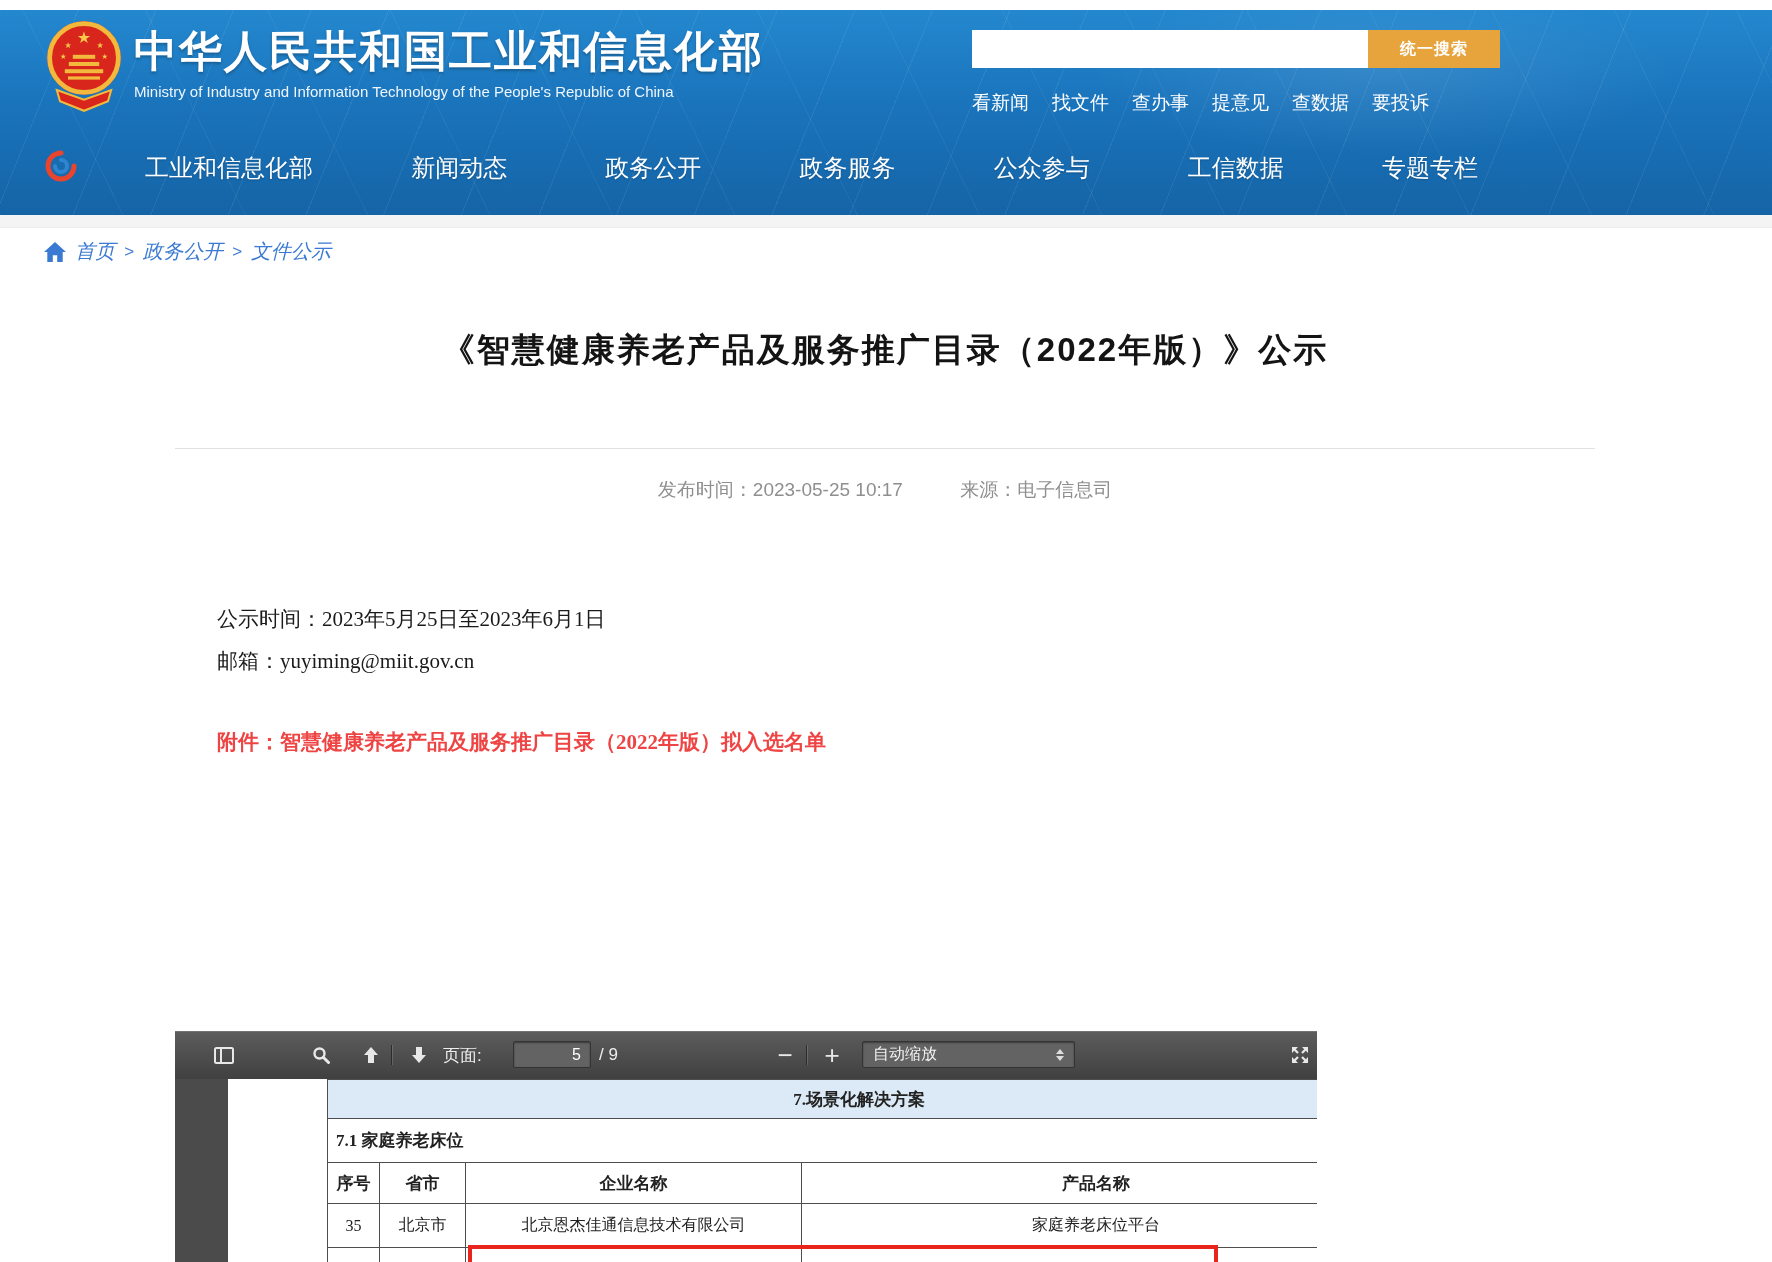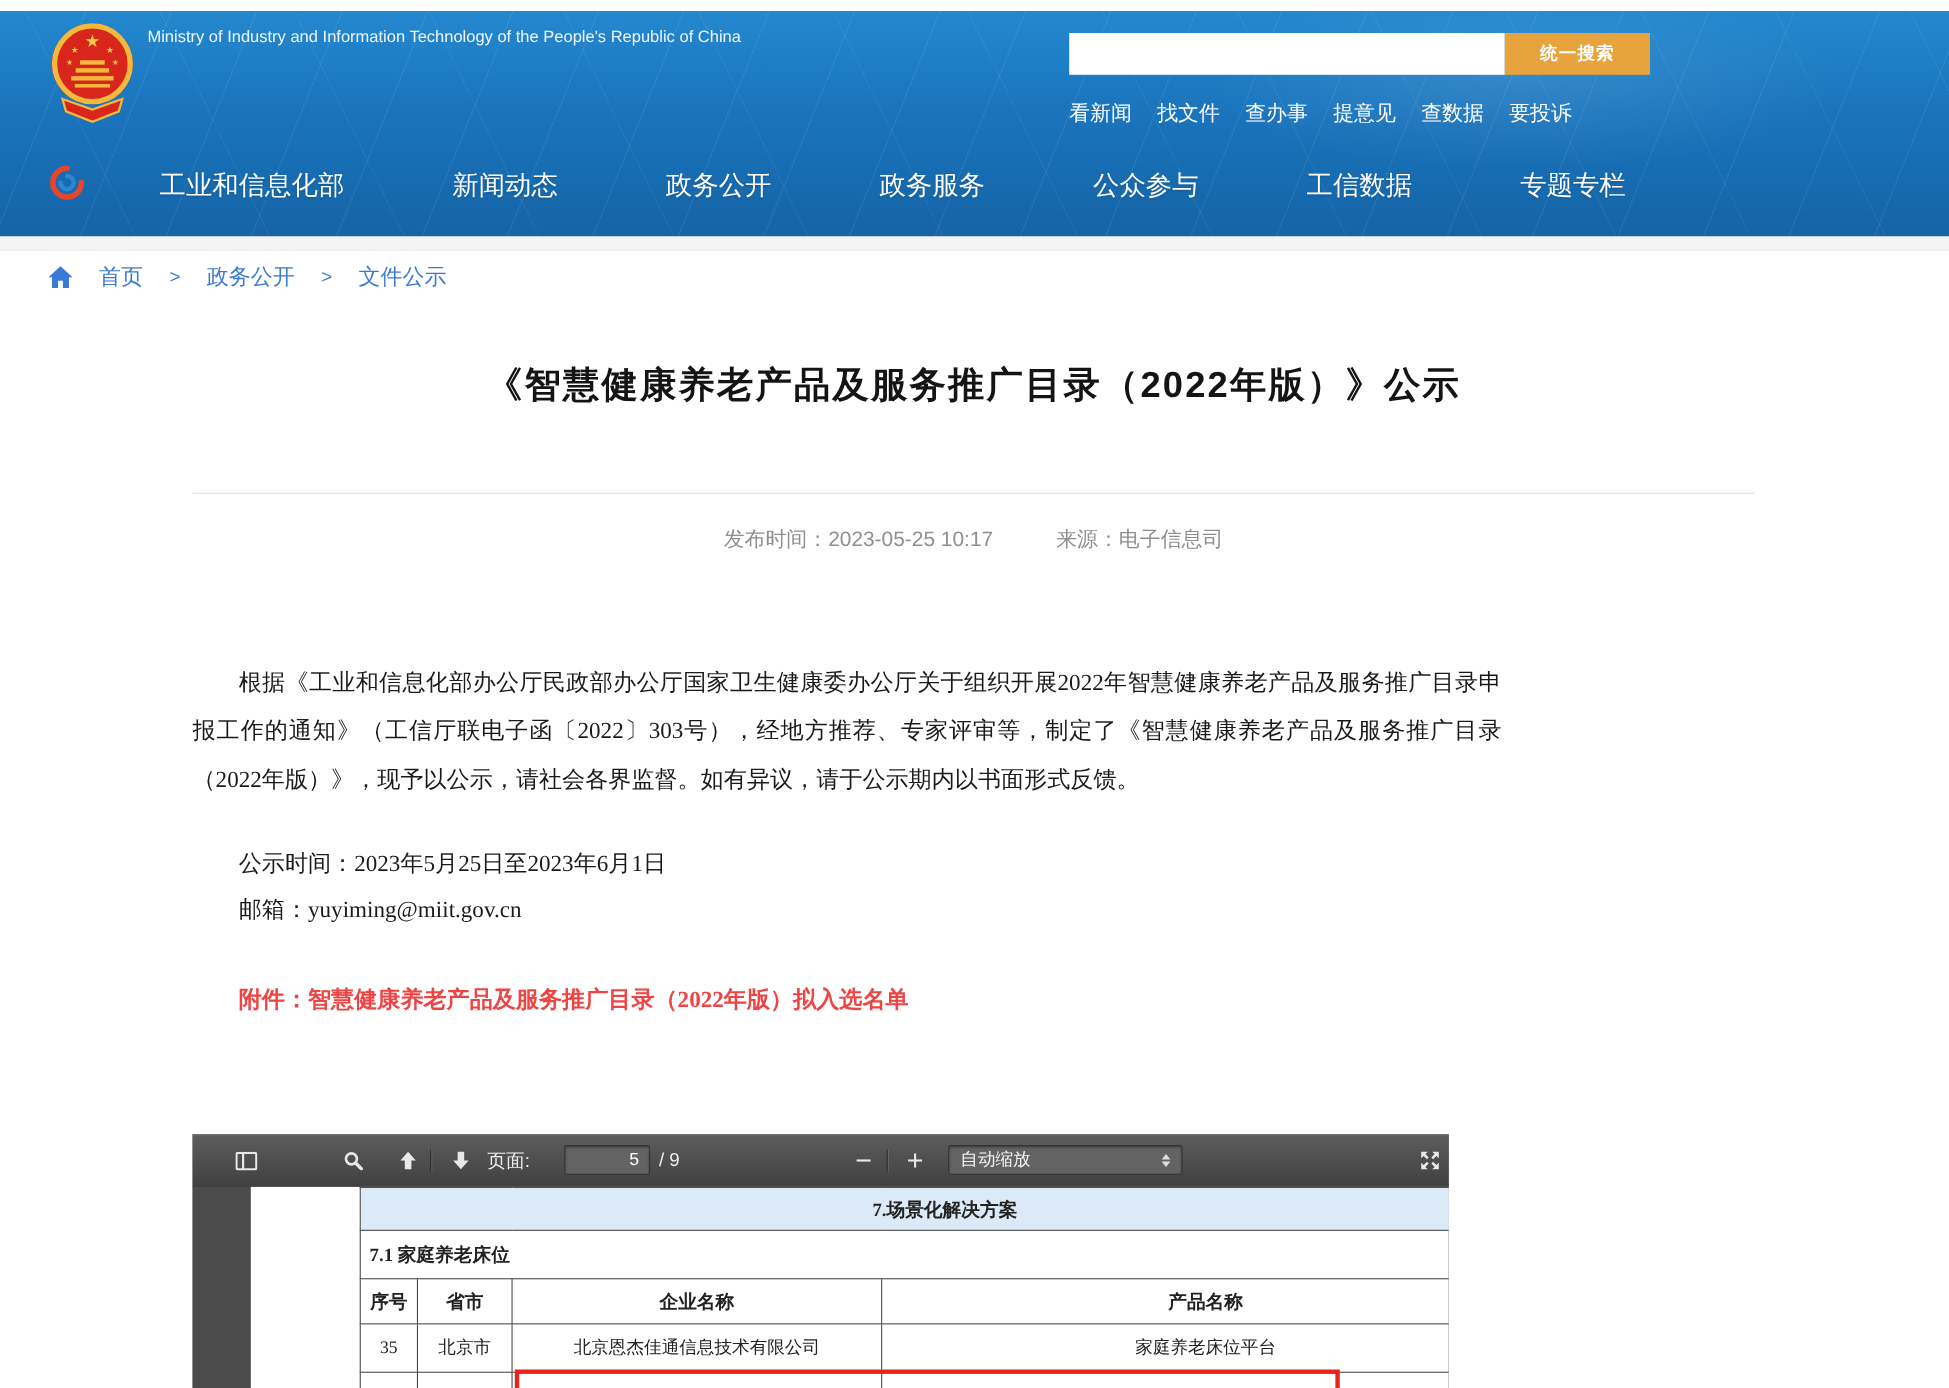--- a/index.html
+++ b/index.html
@@ -24,21 +24,21 @@
   .search-btn{width:132px;height:38px;background:#e7a33c;color:#fff;border:none;font-size:16px;font-weight:700;letter-spacing:1px;cursor:pointer;font-family:"Liberation Sans",sans-serif;}
   .quick-links{position:absolute;left:972px;top:80px;display:flex;gap:23px;}
   .quick-links a{color:#fff;font-size:19px;text-decoration:none;cursor:pointer;}
   .main-nav-logo{position:absolute;left:44px;top:139px;width:34px;height:34px;}
   .main-nav{position:absolute;left:145px;top:142px;width:1333px;display:flex;justify-content:space-between;}
   .main-nav a{color:#fff;font-size:24px;text-decoration:none;cursor:pointer;text-shadow:0 1px 2px rgba(0,0,0,.2);}
 
   .sub-strip{position:absolute;left:0;top:215px;width:1772px;height:12px;background:#f4f4f4;border-bottom:1px solid #ececec;}
 
   
-  .breadcrumb{position:absolute;left:44px;top:238px;display:flex;align-items:center;gap:24px;font-size:20px;color:#3b7ad2;}
+  .breadcrumb{position:absolute;left:44px;top:238px;display:flex;align-items:center;gap:9px;font-size:20px;color:#3b7ad2;font-style:italic;}
   .breadcrumb a{color:#3b7ad2;text-decoration:none;cursor:pointer;}
   .breadcrumb .sep{color:#3b7ad2;font-size:17px;}
   .home-icon{width:22px;height:20px;display:block;}
 
   
   .article-title{position:absolute;left:175px;top:328px;width:1420px;margin:0;text-align:center;
     font-size:33px;font-weight:700;color:#141414;letter-spacing:2px;}
   .divider{position:absolute;left:175px;top:448px;width:1420px;height:1px;background:#e2e2e2;}
   .meta{position:absolute;left:175px;top:477px;width:1420px;text-align:center;color:#8f8f8f;font-size:19px;}
   .meta .src{margin-left:52px;}
@@ -103,20 +103,21 @@
       <text x="70" y="40" font-size="10" text-anchor="middle" fill="#f6c94a">★</text>
       <text x="24" y="53" font-size="9" text-anchor="middle" fill="#f6c94a">★</text>
       <text x="76" y="53" font-size="9" text-anchor="middle" fill="#f6c94a">★</text>
       <rect x="36" y="48" width="28" height="5" fill="#f2b93c"></rect>
       <rect x="31" y="57" width="38" height="5" fill="#f2b93c"></rect>
       <rect x="26" y="66" width="48" height="5" fill="#f2b93c"></rect>
       <rect x="30" y="75" width="40" height="4" fill="#f2b93c"></rect>
       <path d="M16 92 L50 104 L84 92 L80 106 L50 118 L20 106 Z" fill="#d8261c" stroke="#f2b93c" stroke-width="2.5"></path>
     </svg>
     <div class="site-title">
+      <div class="cn">中华人民共和国工业和信息化部</div>
       <div class="en">Ministry of Industry and Information Technology of the People's Republic of China</div>
     </div>
 
     <div class="search-box">
       <input class="search-input" type="text" value="" style="">
       <button class="search-btn">统一搜索</button>
     </div>
 
     <nav class="quick-links">
       <a>看新闻</a>
@@ -156,21 +157,20 @@
   </nav>
 
   <h1 class="article-title">《智慧健康养老产品及服务推广目录（2022年版）》公示</h1>
   <div class="divider"></div>
   <div class="meta">
     <span>发布时间：2023-05-25 10:17</span>
     <span class="src">来源：电子信息司</span>
   </div>
 
   <div class="article-body">
-    <p class="para">根据《工业和信息化部办公厅民政部办公厅国家卫生健康委办公厅关于组织开展2022年智慧健康养老产品及服务推广目录申报工作的通知》（工信厅联电子函〔2022〕303号），经地方推荐、专家评审等，制定了《智慧健康养老产品及服务推广目录（2022年版）》，现予以公示，请社会各界监督。如有异议，请于公示期内以书面形式反馈。</p>
     <p class="info">公示时间：2023年5月25日至2023年6月1日</p>
     <p class="info">邮箱：yuyiming@miit.gov.cn</p>
     <p class="attachment">附件：智慧健康养老产品及服务推广目录（2022年版）拟入选名单</p>
   </div>
 
   <div class="pdf-viewer">
     <div class="pdf-toolbar">
       <button class="tb" style="left:34px;">
         <svg width="20" height="17" viewBox="0 0 20 17">
           <rect x="1" y="1" width="18" height="15" rx="1.5" fill="none" stroke="#e8e8e8" stroke-width="2"></rect>

